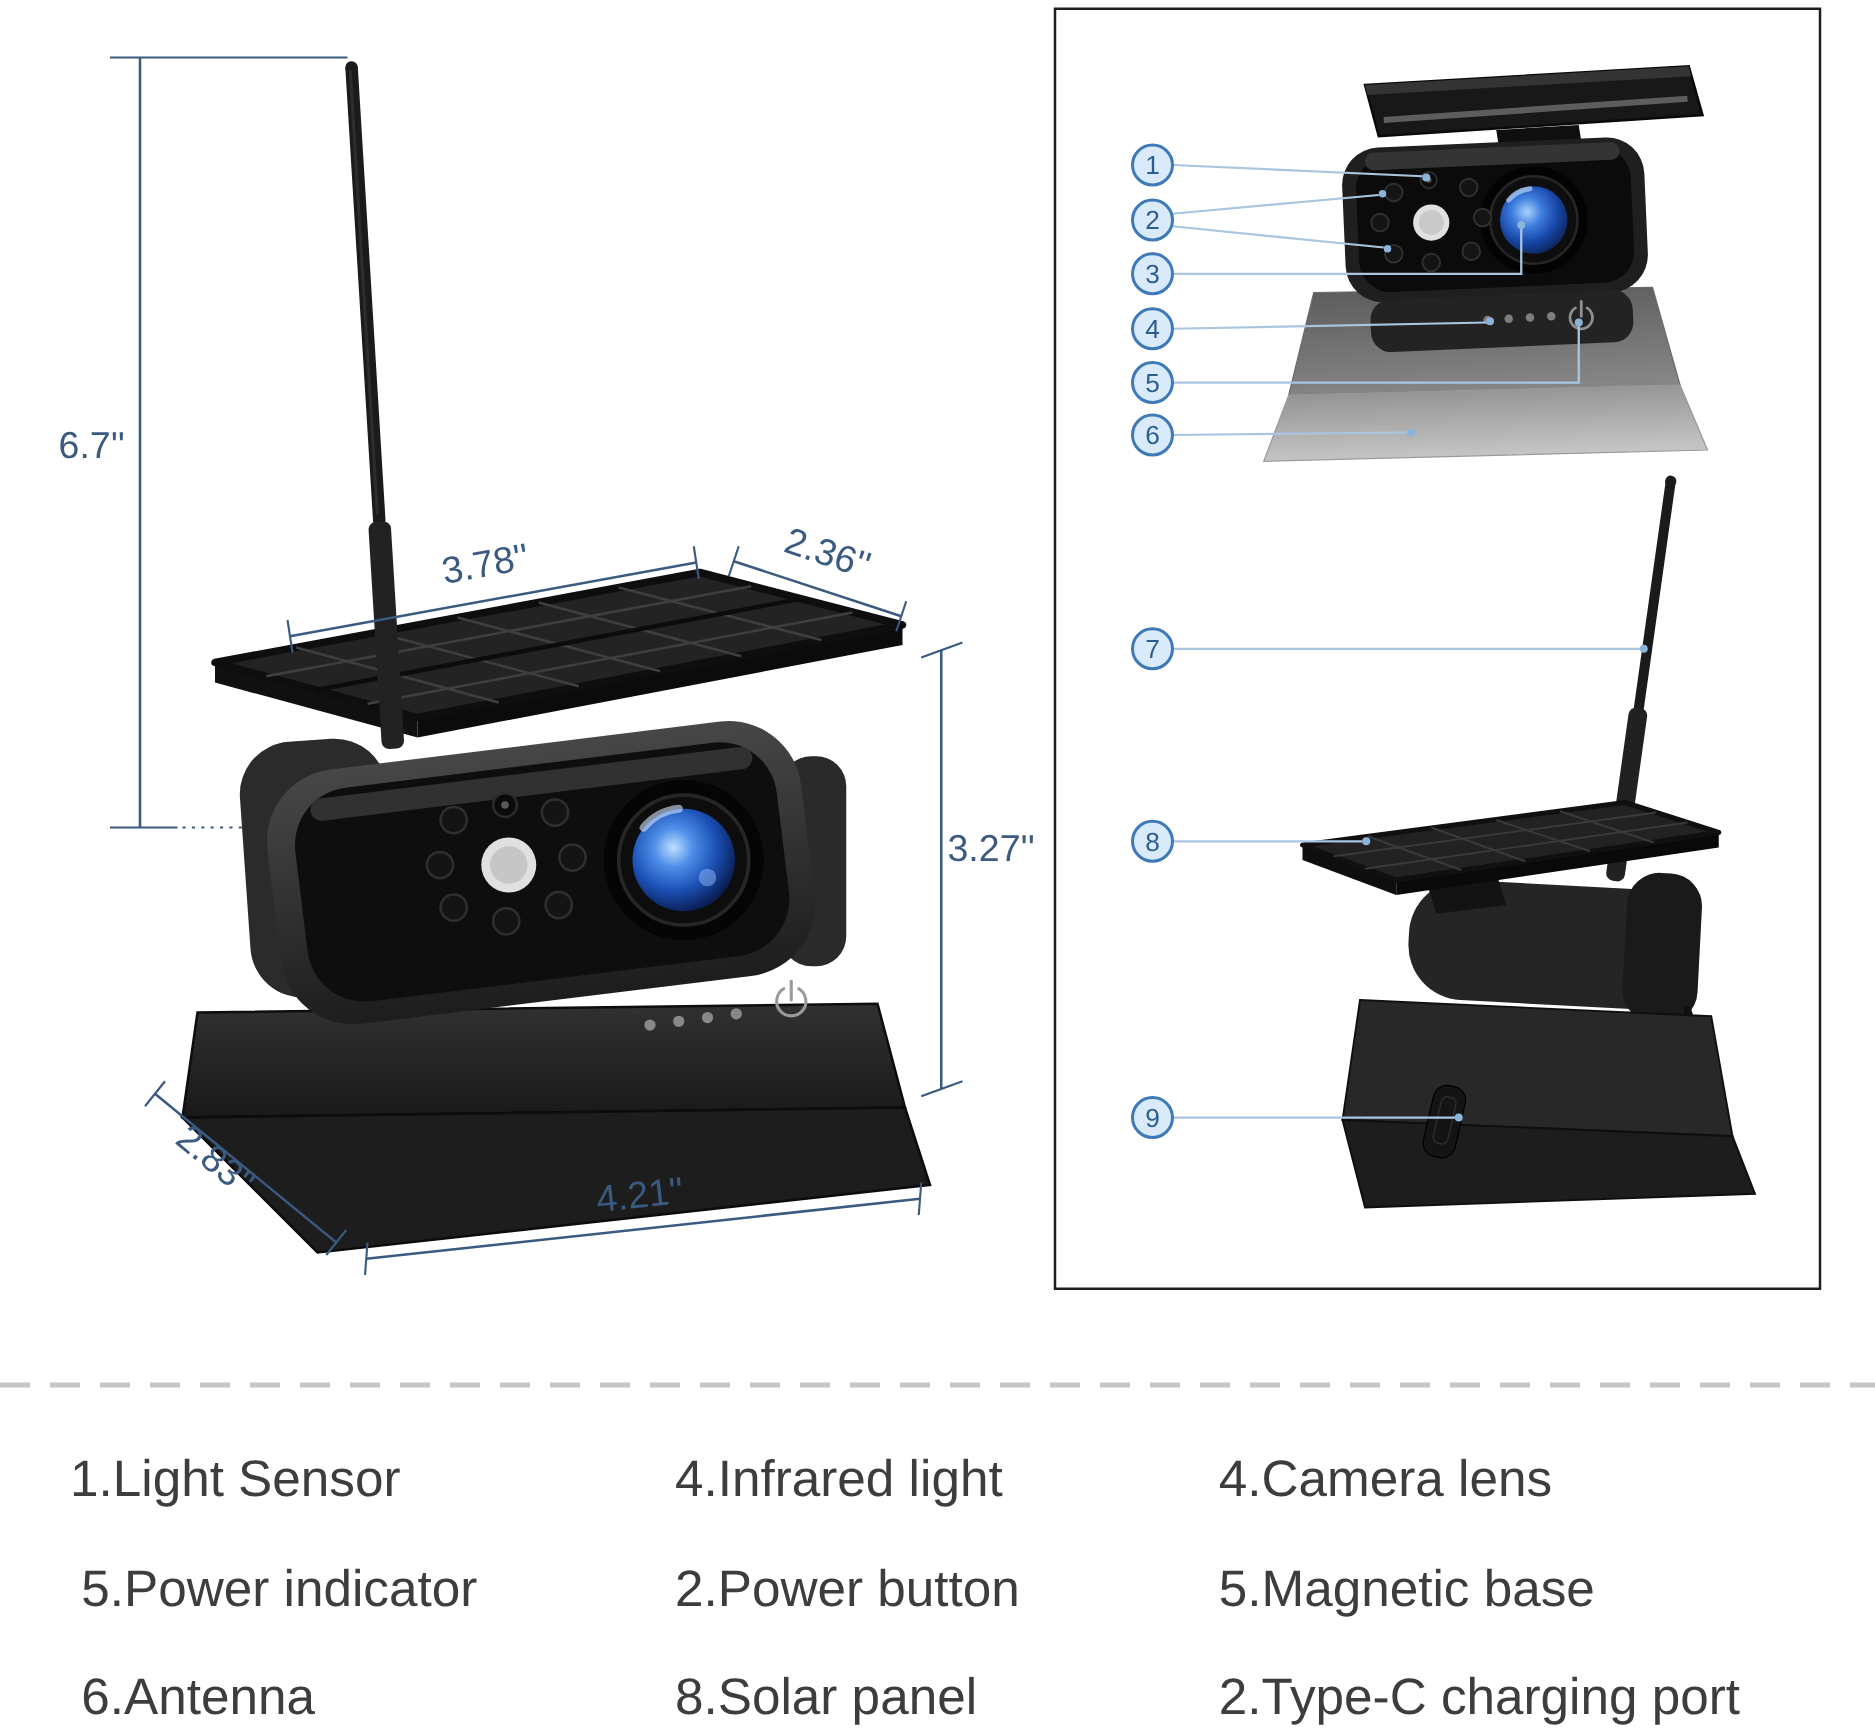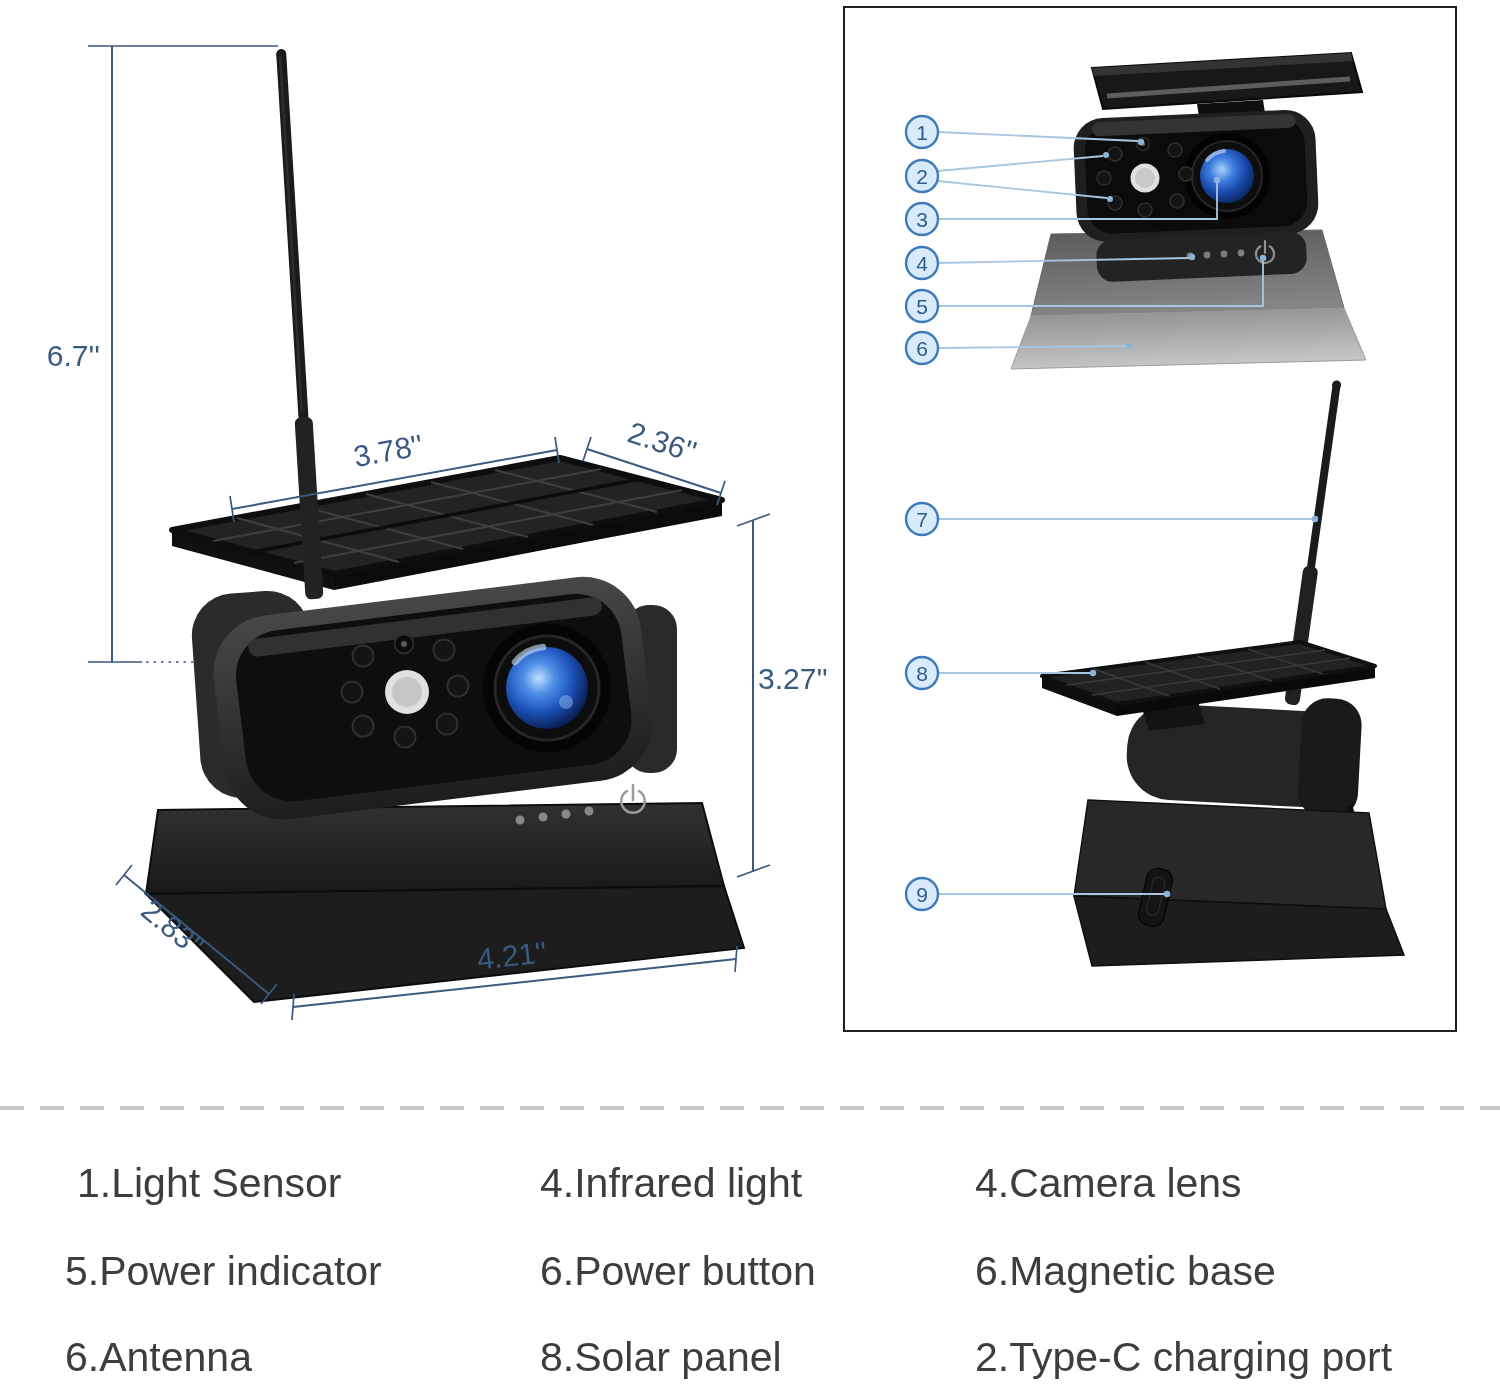--- a/index.html
+++ b/index.html
@@ -327,24 +327,24 @@
         <circle class="co-dot" cx="322" cy="886" r="3.2"></circle>
         <circle class="co-circle" cx="77" cy="886" r="16"></circle>
         <text class="co-num" x="77" y="893.5">9</text>
       </g>
     </svg>
   </div>
 
   <div class="divider"></div>
 
   <div>
-    <div class="legend-item" style="left:77px;  top:1160px">1.Light Sensor</div>
+    <div class="legend-item" style="left:56px;  top:1160px">1.Light Sensor</div>
     <div class="legend-item" style="left:540px; top:1160px">4.Infrared light</div>
     <div class="legend-item" style="left:975px; top:1160px">4.Camera lens</div>
     <div class="legend-item" style="left:65px;  top:1248px">5.Power indicator</div>
-    <div class="legend-item" style="left:540px; top:1248px">6.Power button</div>
-    <div class="legend-item" style="left:975px; top:1248px">6.Magnetic base</div>
+    <div class="legend-item" style="left:540px; top:1248px">2.Power button</div>
+    <div class="legend-item" style="left:975px; top:1248px">5.Magnetic base</div>
     <div class="legend-item" style="left:65px;  top:1334px">6.Antenna</div>
     <div class="legend-item" style="left:540px; top:1334px">8.Solar panel</div>
     <div class="legend-item" style="left:975px; top:1334px">2.Type-C charging port</div>
   </div>
 
 </div>
 
 </body></html>

